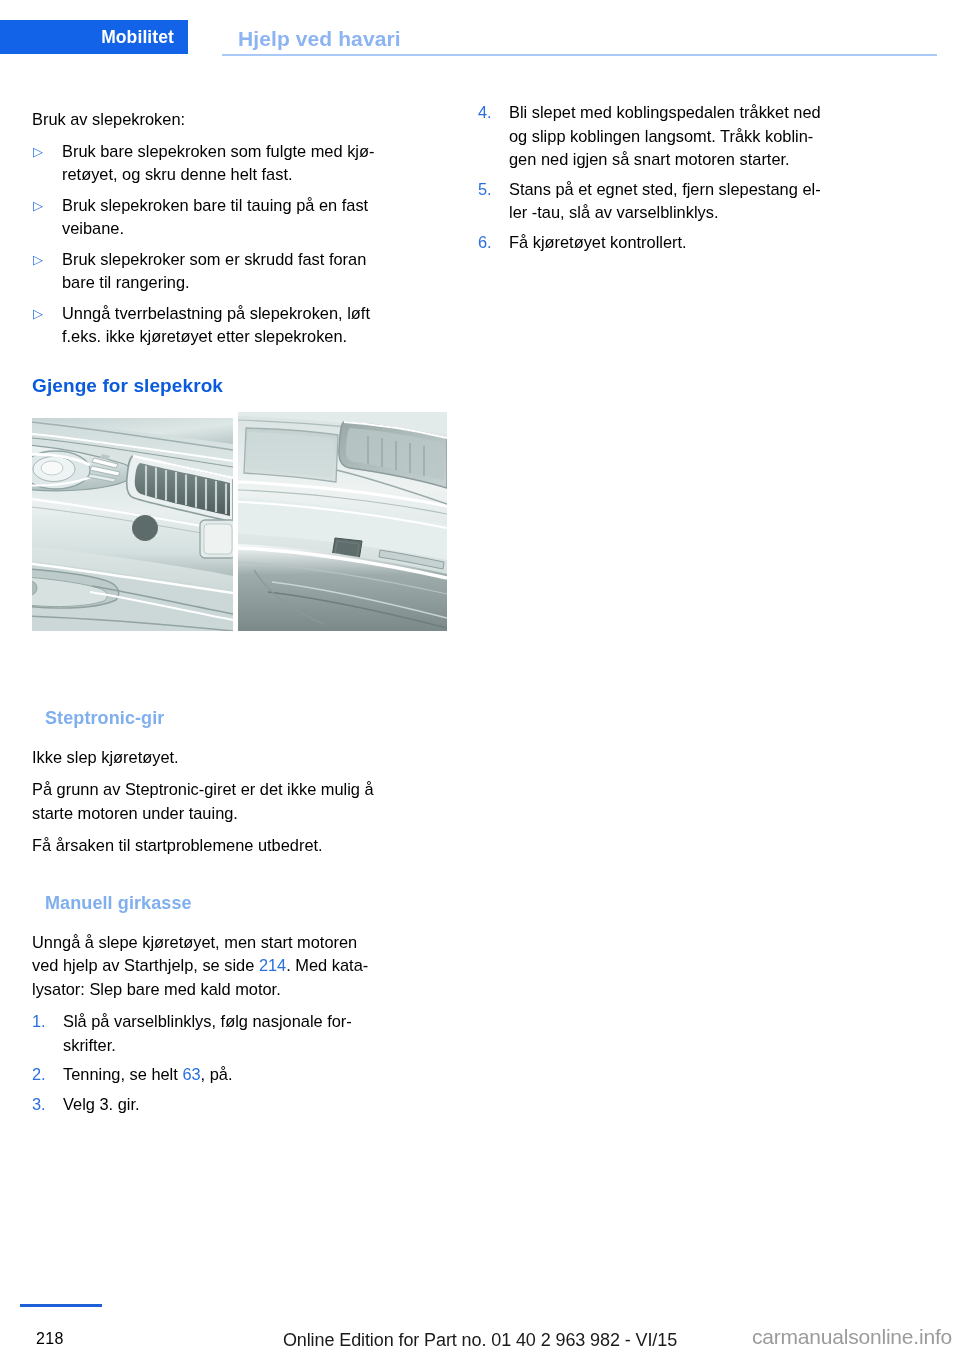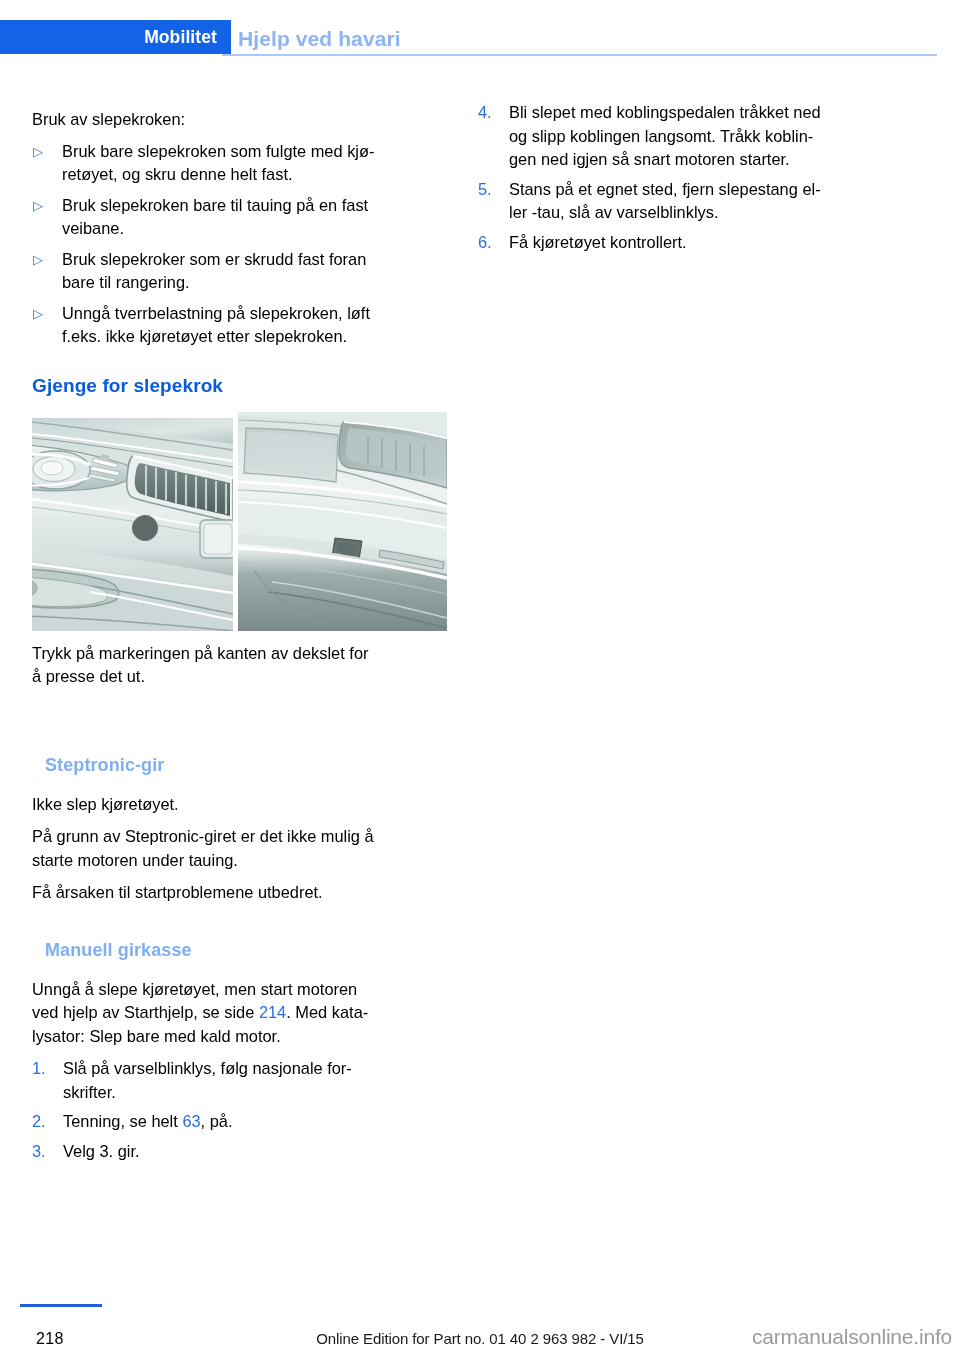--- a/index.html
+++ b/index.html
@@ -21,21 +21,21 @@
     position: absolute;
     left: 0;
     top: 20px;
     width: 960px;
     height: 36px;
   }
   .header-chapter {
     position: absolute;
     left: 0;
     top: 0;
-    width: 231px;
+    width: 188px;
     height: 34px;
     background: #1263e8;
     box-sizing: border-box;
   }
   .header-chapter-label {
     position: absolute;
     right: 14px;
     top: 7px;
     color: #ffffff;
     font-size: 17.5px;
@@ -180,21 +180,21 @@
     color: #000000;
     letter-spacing: 0.3px;
     margin-top: 16px;
   }
   .footer-edition {
     position: absolute;
     left: 0;
     top: 1330px;
     width: 960px;
     text-align: center;
-    font-size: 15px;
+    font-size: 18px;
     color: #1a1a1a;
     letter-spacing: -0.1px;
   }
   .watermark {
     position: absolute;
     right: 8px;
     top: 1325px;
     font-size: 21px;
     color: #9b9b9b;
     letter-spacing: -0.2px;
@@ -407,22 +407,20 @@
         <path d="M206,152 C262,155 344,168 415,184" fill="none" stroke="#b6c3c2" stroke-width="1.2"></path>
         <path d="M240,172 C290,178 352,192 415,208" fill="none" stroke="#c9d5d4" stroke-width="1.6"></path>
         <path d="M236,182 C288,188 352,202 415,218" fill="none" stroke="#6f7d7c" stroke-width="1.4"></path>
         <path d="M222,160 C236,182 258,200 292,214" fill="none" stroke="#8b9998" stroke-width="1.3"></path>
       </g>
     </svg>
   </div>
 
   <div style="height:11px"></div>
 
-  <p class="para" style="white-space: pre-line;">Trykk på markeringen på kanten av dekslet for
-å presse det ut.</p>
 
   <div style="height:32px"></div>
 
 
   <div style="height:21px"></div>
 
   <h3 class="h-sub">Steptronic-gir</h3>
 
   <div style="height:4px"></div>
 

